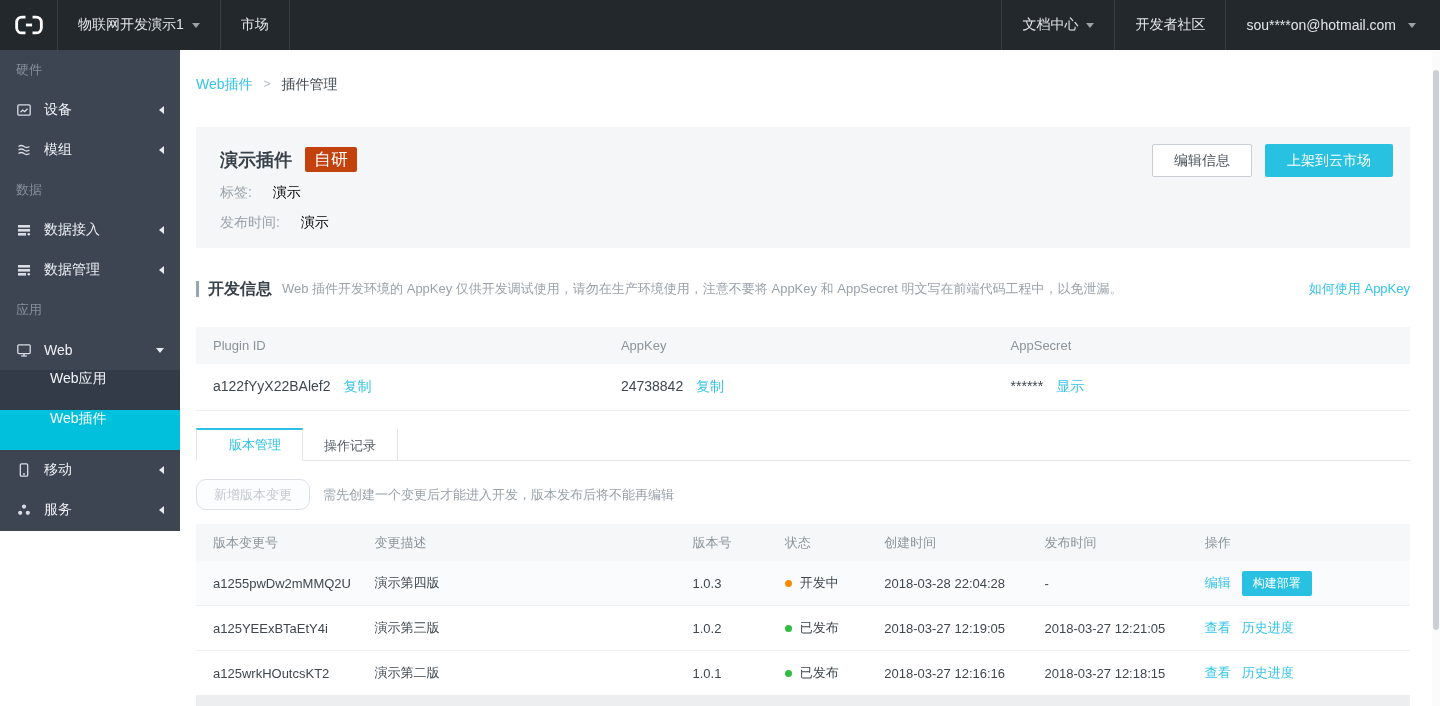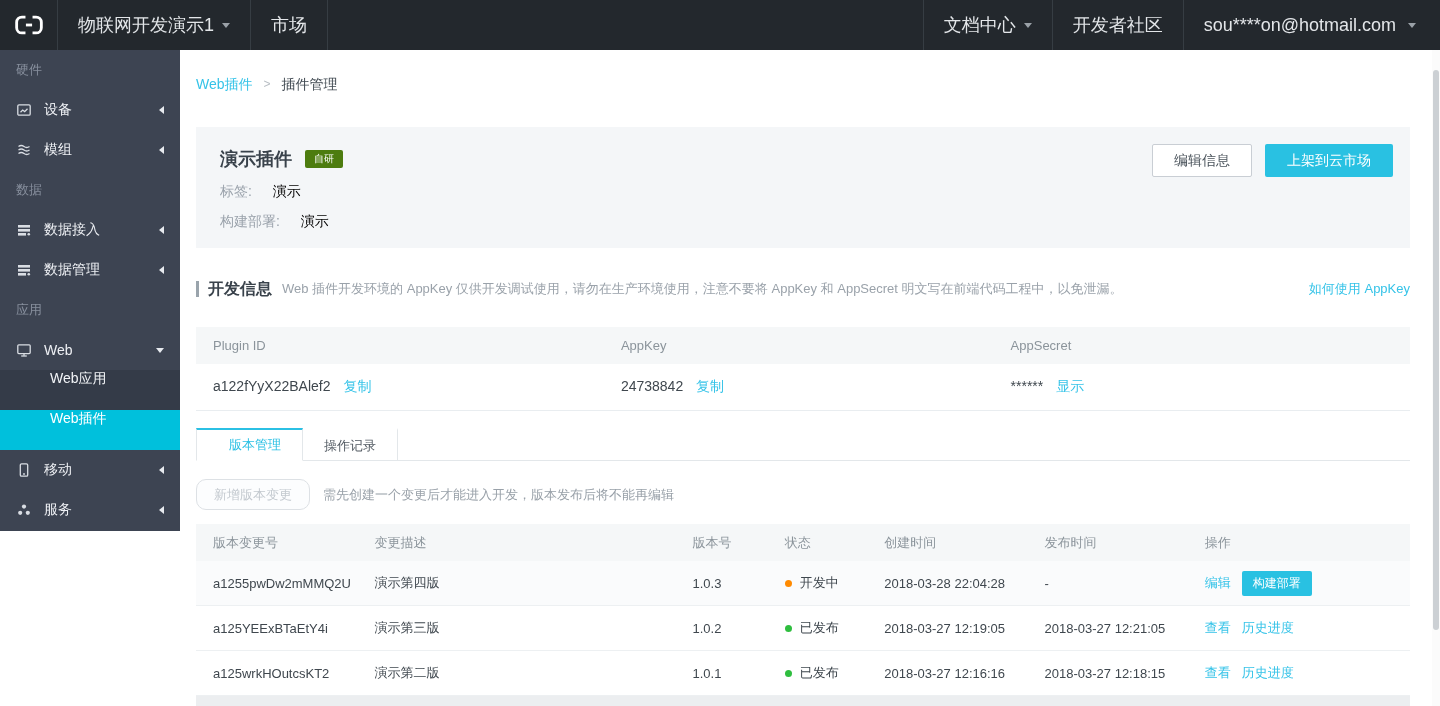--- a/index.html
+++ b/index.html
@@ -7,21 +7,21 @@
   body {
     font-family:"Liberation Sans","DejaVu Sans",sans-serif;
     background:#fff; position:relative; font-size:14px; color:#3f474e;
   }
 
   
   .navbar {
     position:absolute; top:0; left:0; width:1440px; height:50px;
     background:#23282d; display:flex; align-items:stretch; color:#e3e6e9;
   }
-  .nav-item { display:flex; align-items:center; padding:0 20px; cursor:pointer; font-size:18px; }
+  .nav-item { display:flex; align-items:center; padding:0 20px; cursor:pointer; font-size:14px; }
   .nav-divider { width:1px; background:#363d43; }
   .nav-logo { width:57px; display:flex; align-items:center; justify-content:center; }
   .nav-spacer { flex:1; }
   .caret-down {
     width:0; height:0; margin-left:8px;
     border-left:4px solid transparent; border-right:4px solid transparent;
     border-top:5px solid #9aa1a7;
   }
 
   
@@ -70,21 +70,21 @@
   .crumb-cur { color:#414a52; }
 
   
   .card {
     margin-top:33px; height:121px; background:#f4f6f8; position:relative;
     padding:20px 24px 0 24px;
   }
   .card-title-row { display:flex; align-items:center; }
   .card-title { font-size:18px; font-weight:bold; color:#39424b; }
   .badge {
-    margin-left:13px; background:#4d7c0f; color:#fff; font-size:10px;
+    margin-left:13px; background:#c2410c; color:#fff; font-size:17px;
     padding:4px 9px; border-radius:2px; line-height:1;
   }
   .card-row { margin-top:12px; font-size:14px; }
   .card-row .lbl { color:#9aa2ab; }
   .card-row .val { color:#000000; margin-left:17px; }
   .card-btns { position:absolute; right:17px; top:17px; display:flex; }
   .btn-outline {
     height:33px; padding:0 21px; background:#fff; border:1px solid #c9ced4;
     border-radius:2px; color:#4a535b; font-size:14px; cursor:pointer;
     font-family:inherit;
@@ -323,21 +323,21 @@
     <div class="card">
       <div class="card-title-row">
         <span class="card-title">演示插件</span>
         <span class="badge">自研</span>
       </div>
       <div class="card-row">
         <span class="lbl">标签:</span>
         <span class="val">演示</span>
       </div>
       <div class="card-row">
-        <span class="lbl">构建部署:</span>
+        <span class="lbl">发布时间:</span>
         <span class="val">演示</span>
       </div>
       <div class="card-btns">
         <button class="btn-outline">编辑信息</button>
         <button class="btn-primary">上架到云市场</button>
       </div>
     </div>
 
     <div class="devinfo">
       <span class="devinfo-bar"></span>

